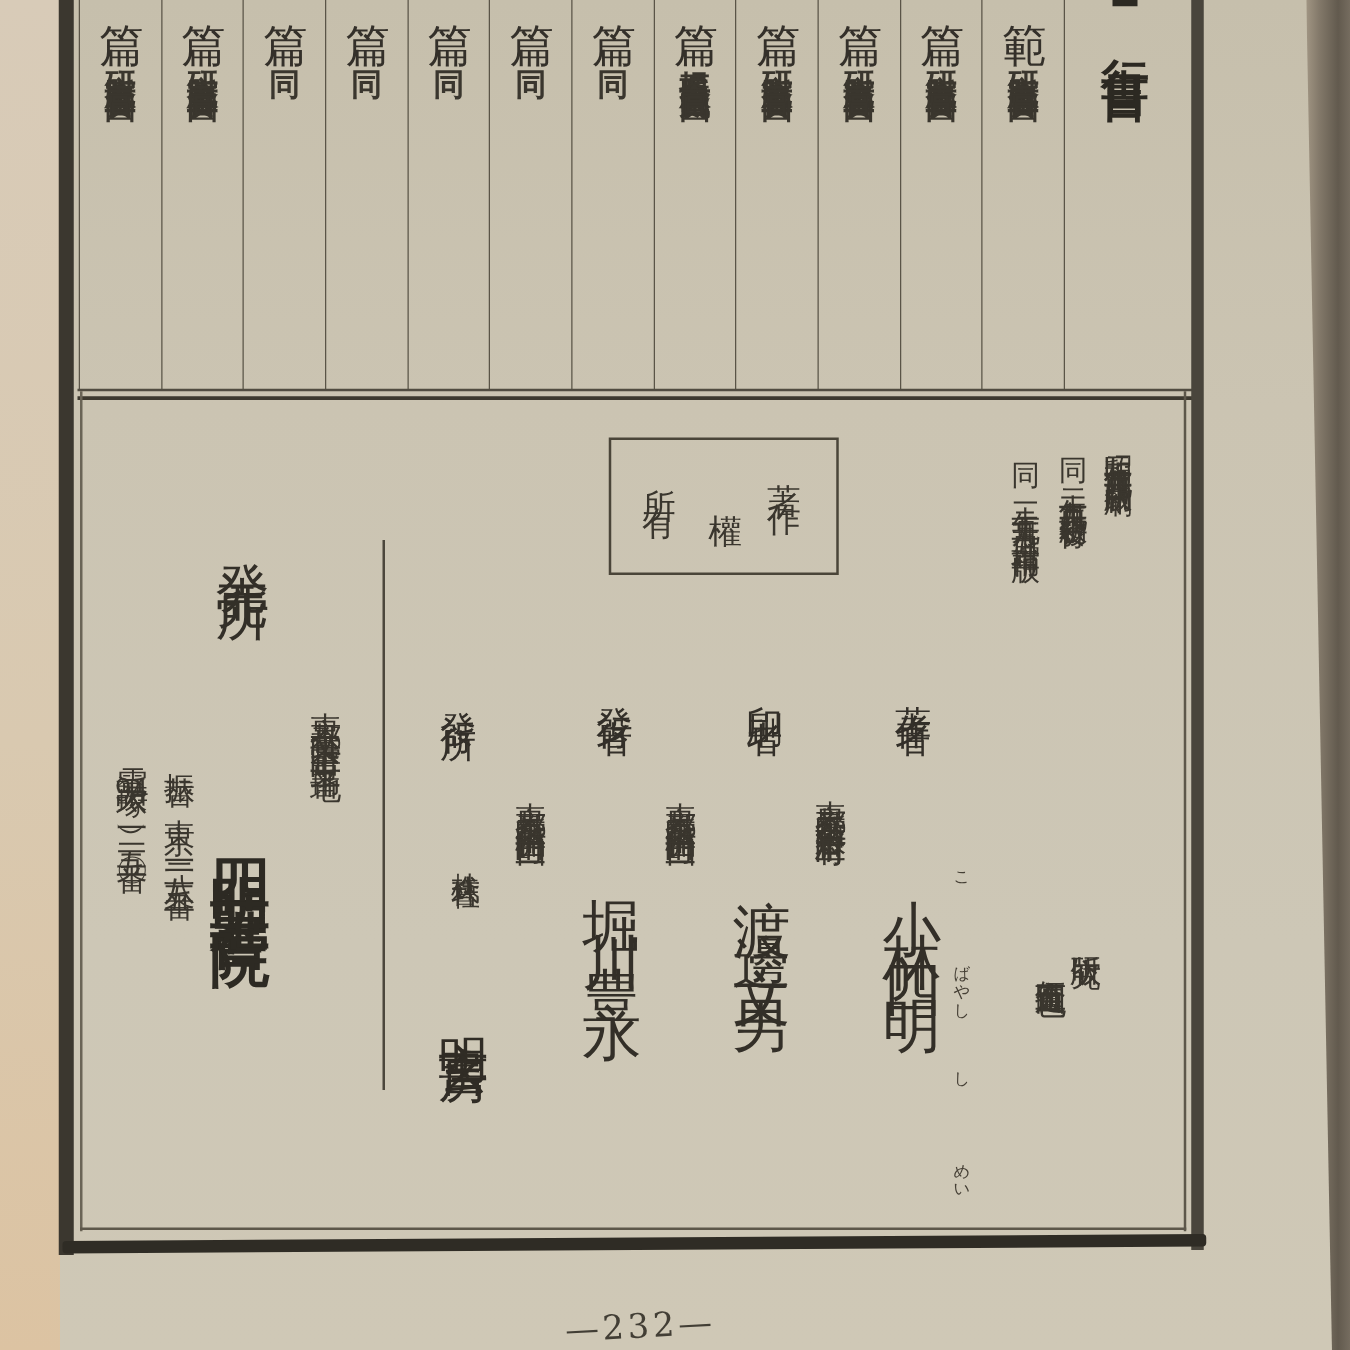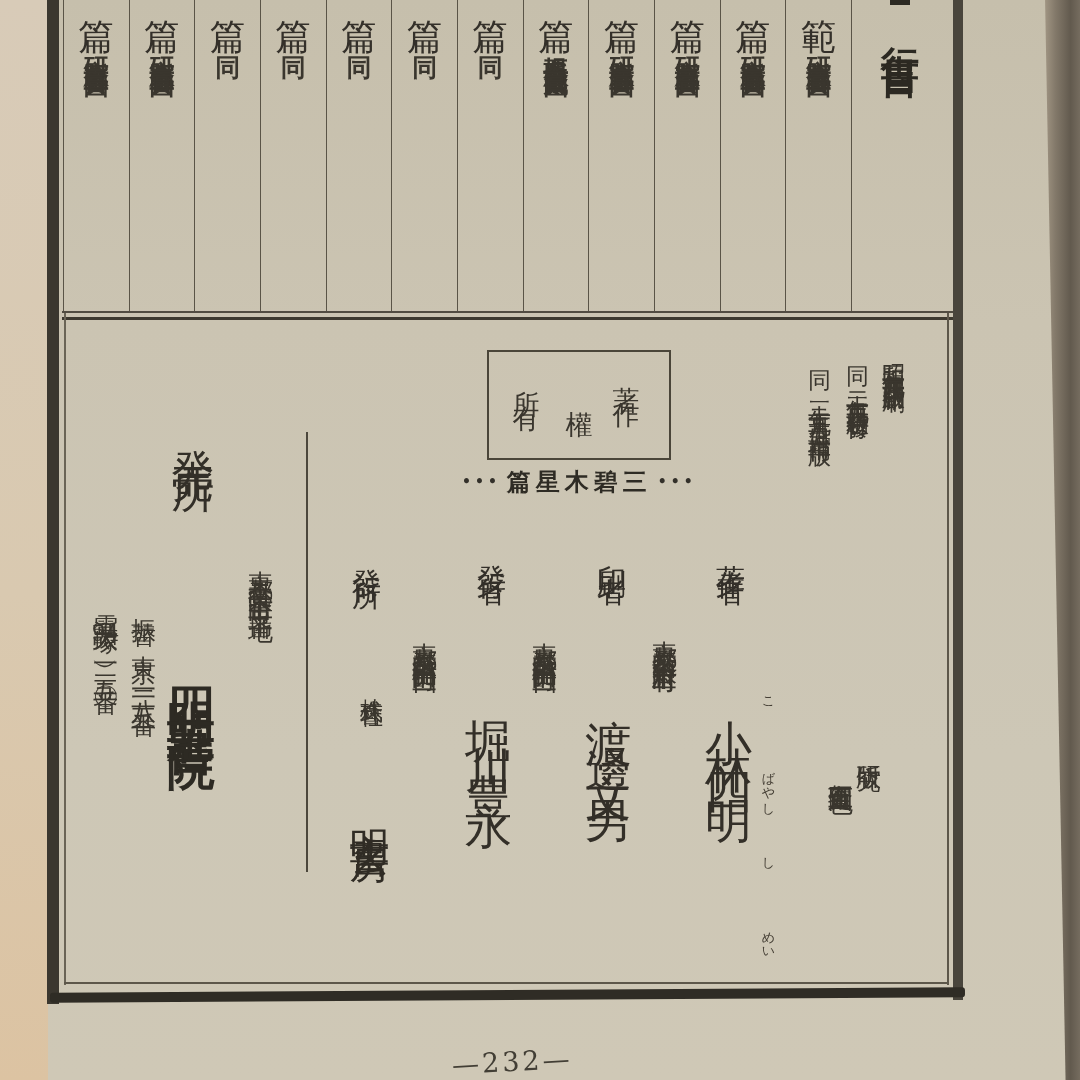--- a/index.html
+++ b/index.html
@@ -130,23 +130,20 @@
 
   <div class="vtext small-note" style="left:856px;top:746px;">研究版</div>
   <div class="vtext small-note" style="left:828px;top:764px;letter-spacing:1px;">定価金五百圓也</div>
 
   <div class="cbox">
     <div class="vtext" style="left:124px;top:13px;letter-spacing:16px;">著作</div>
     <div class="vtext" style="left:77px;top:37px;">權</div>
     <div class="vtext" style="left:24px;top:17px;letter-spacing:15px;">所有</div>
   </div>
 
-  <div class="series">
-    <span class="dots">•••</span><span class="stext">篇星木碧三</span><span class="dots">•••</span>
-  </div>
 
   <div class="vtext role" style="left:716px;top:542px;">著作者</div>
   <div class="vtext big-name" style="left:706px;top:682px;">小林四明</div>
   <div class="vtext furi" style="left:762px;top:688px;">こ</div>
   <div class="vtext furi" style="left:762px;top:762px;">ばやし</div>
   <div class="vtext furi" style="left:762px;top:848px;">し</div>
   <div class="vtext furi" style="left:762px;top:922px;">めい</div>
 
   <div class="vtext addr" style="left:652px;top:620px;">東京都新宿区市谷本村町二</div>
   <div class="vtext role" style="left:597px;top:542px;">印刷者</div>

